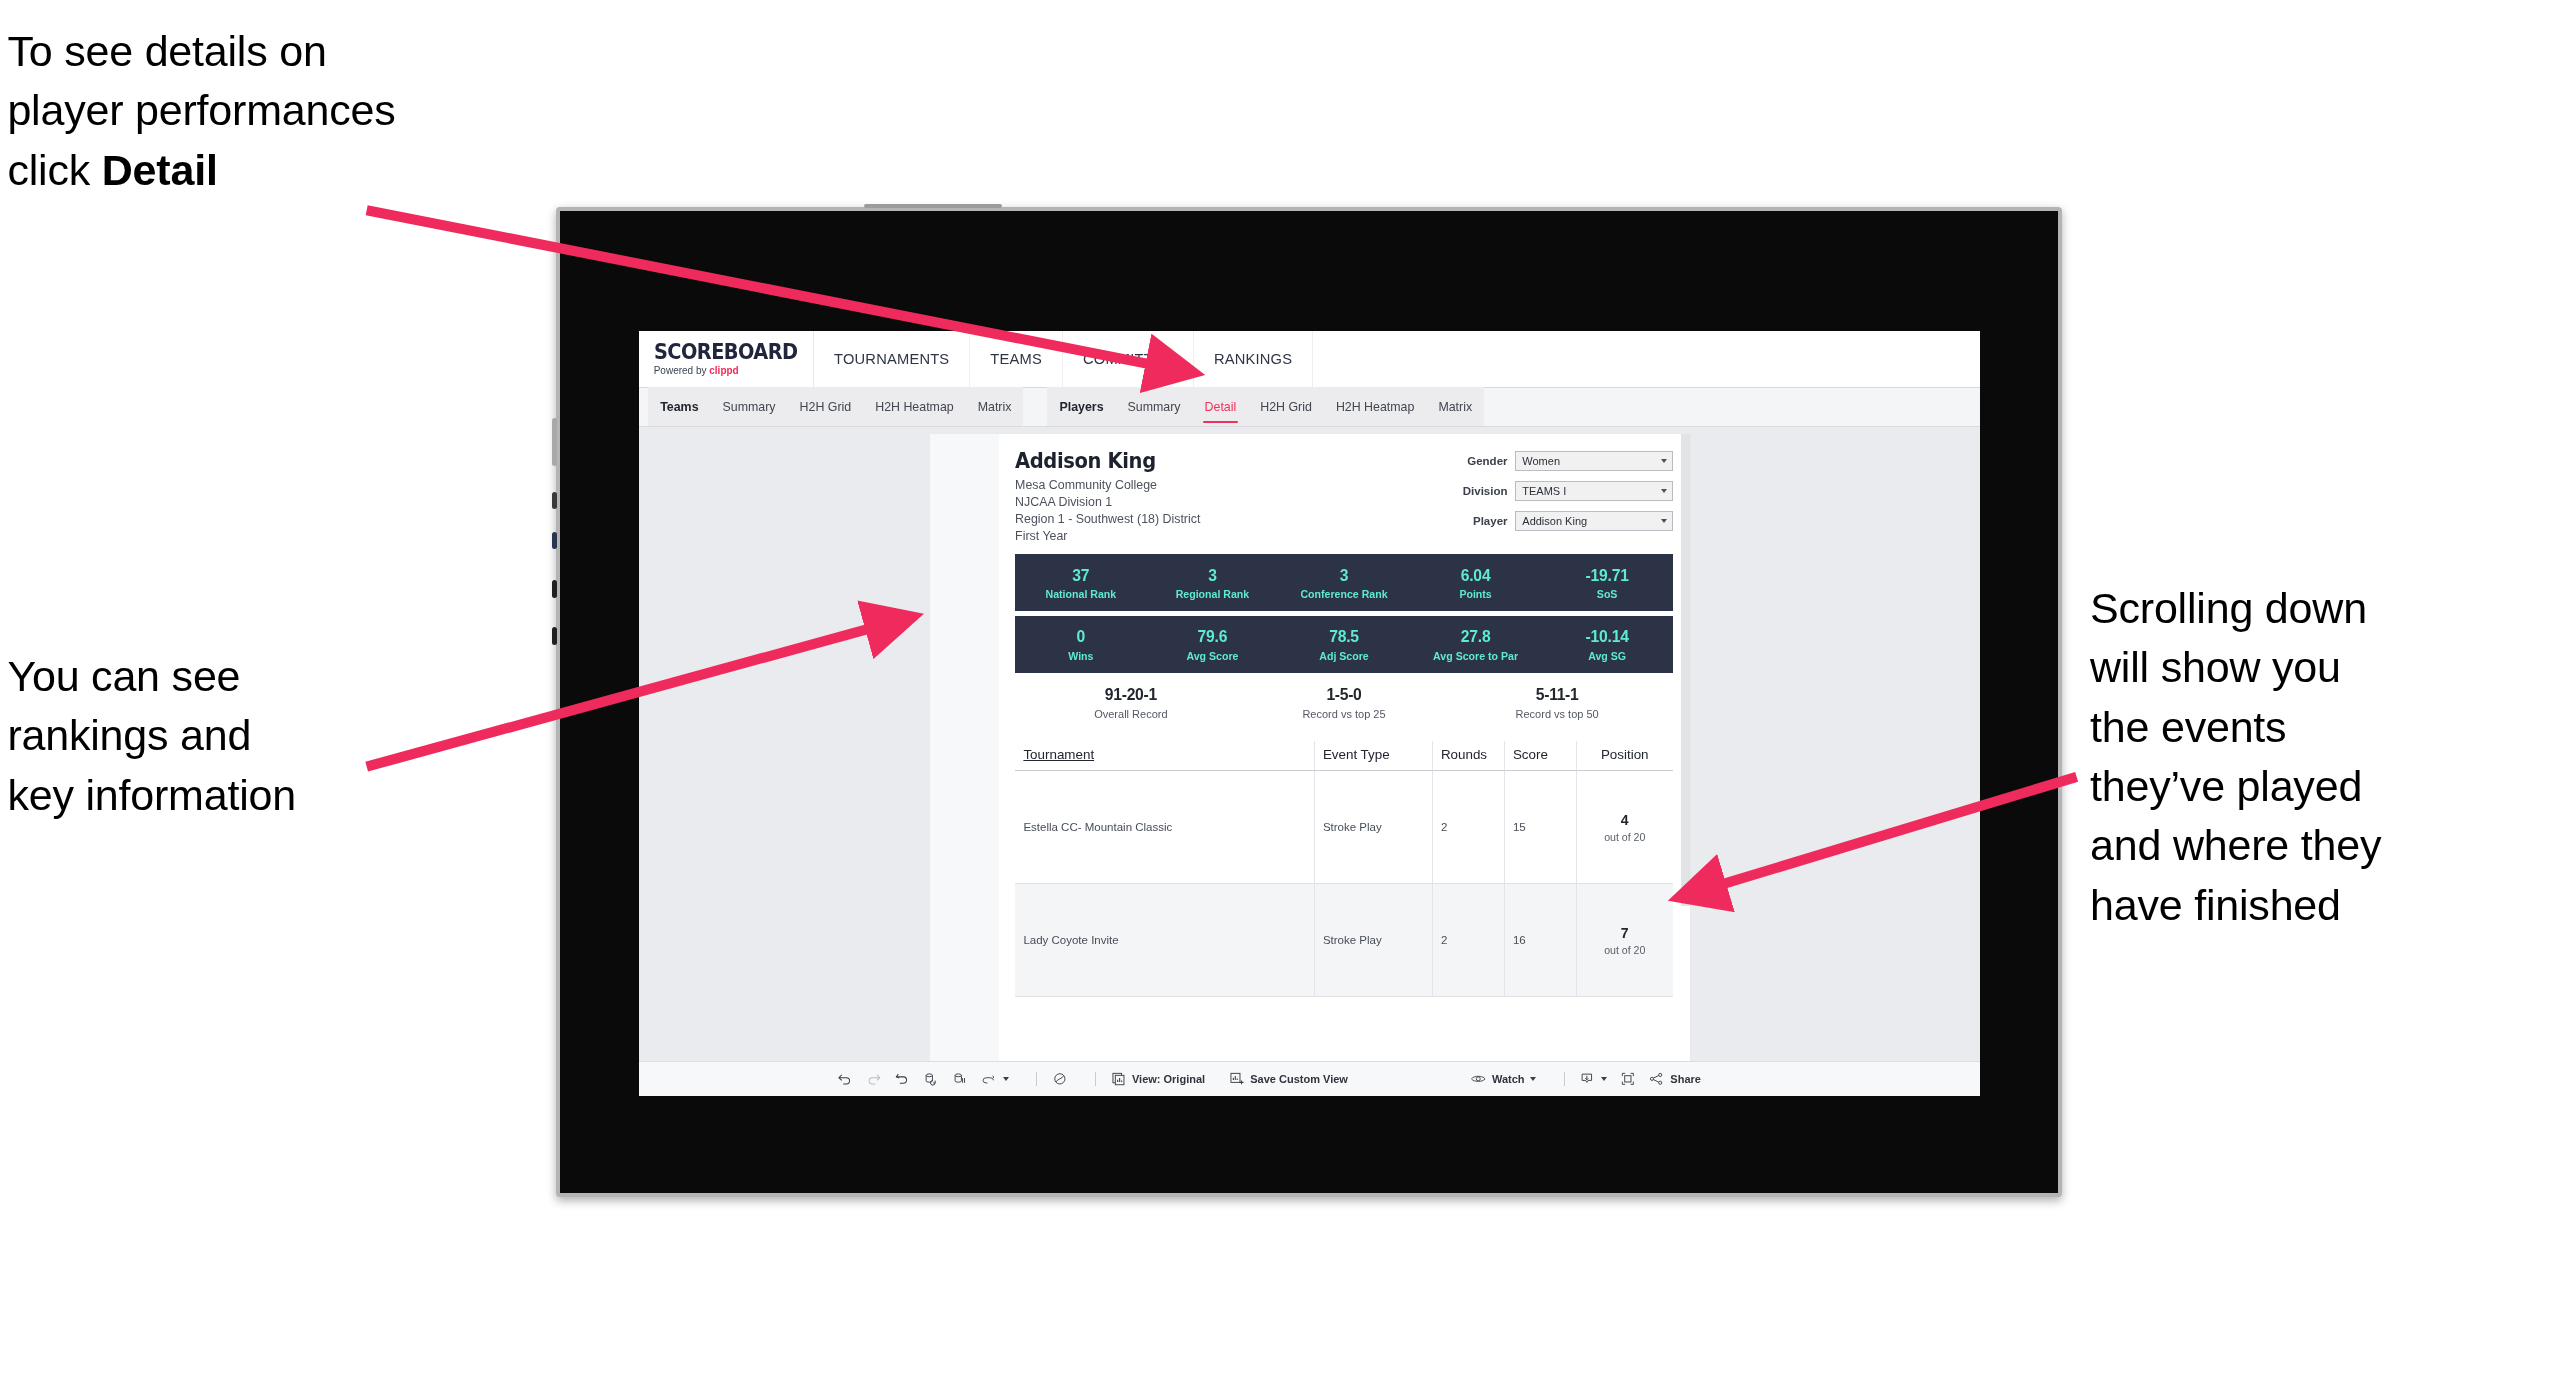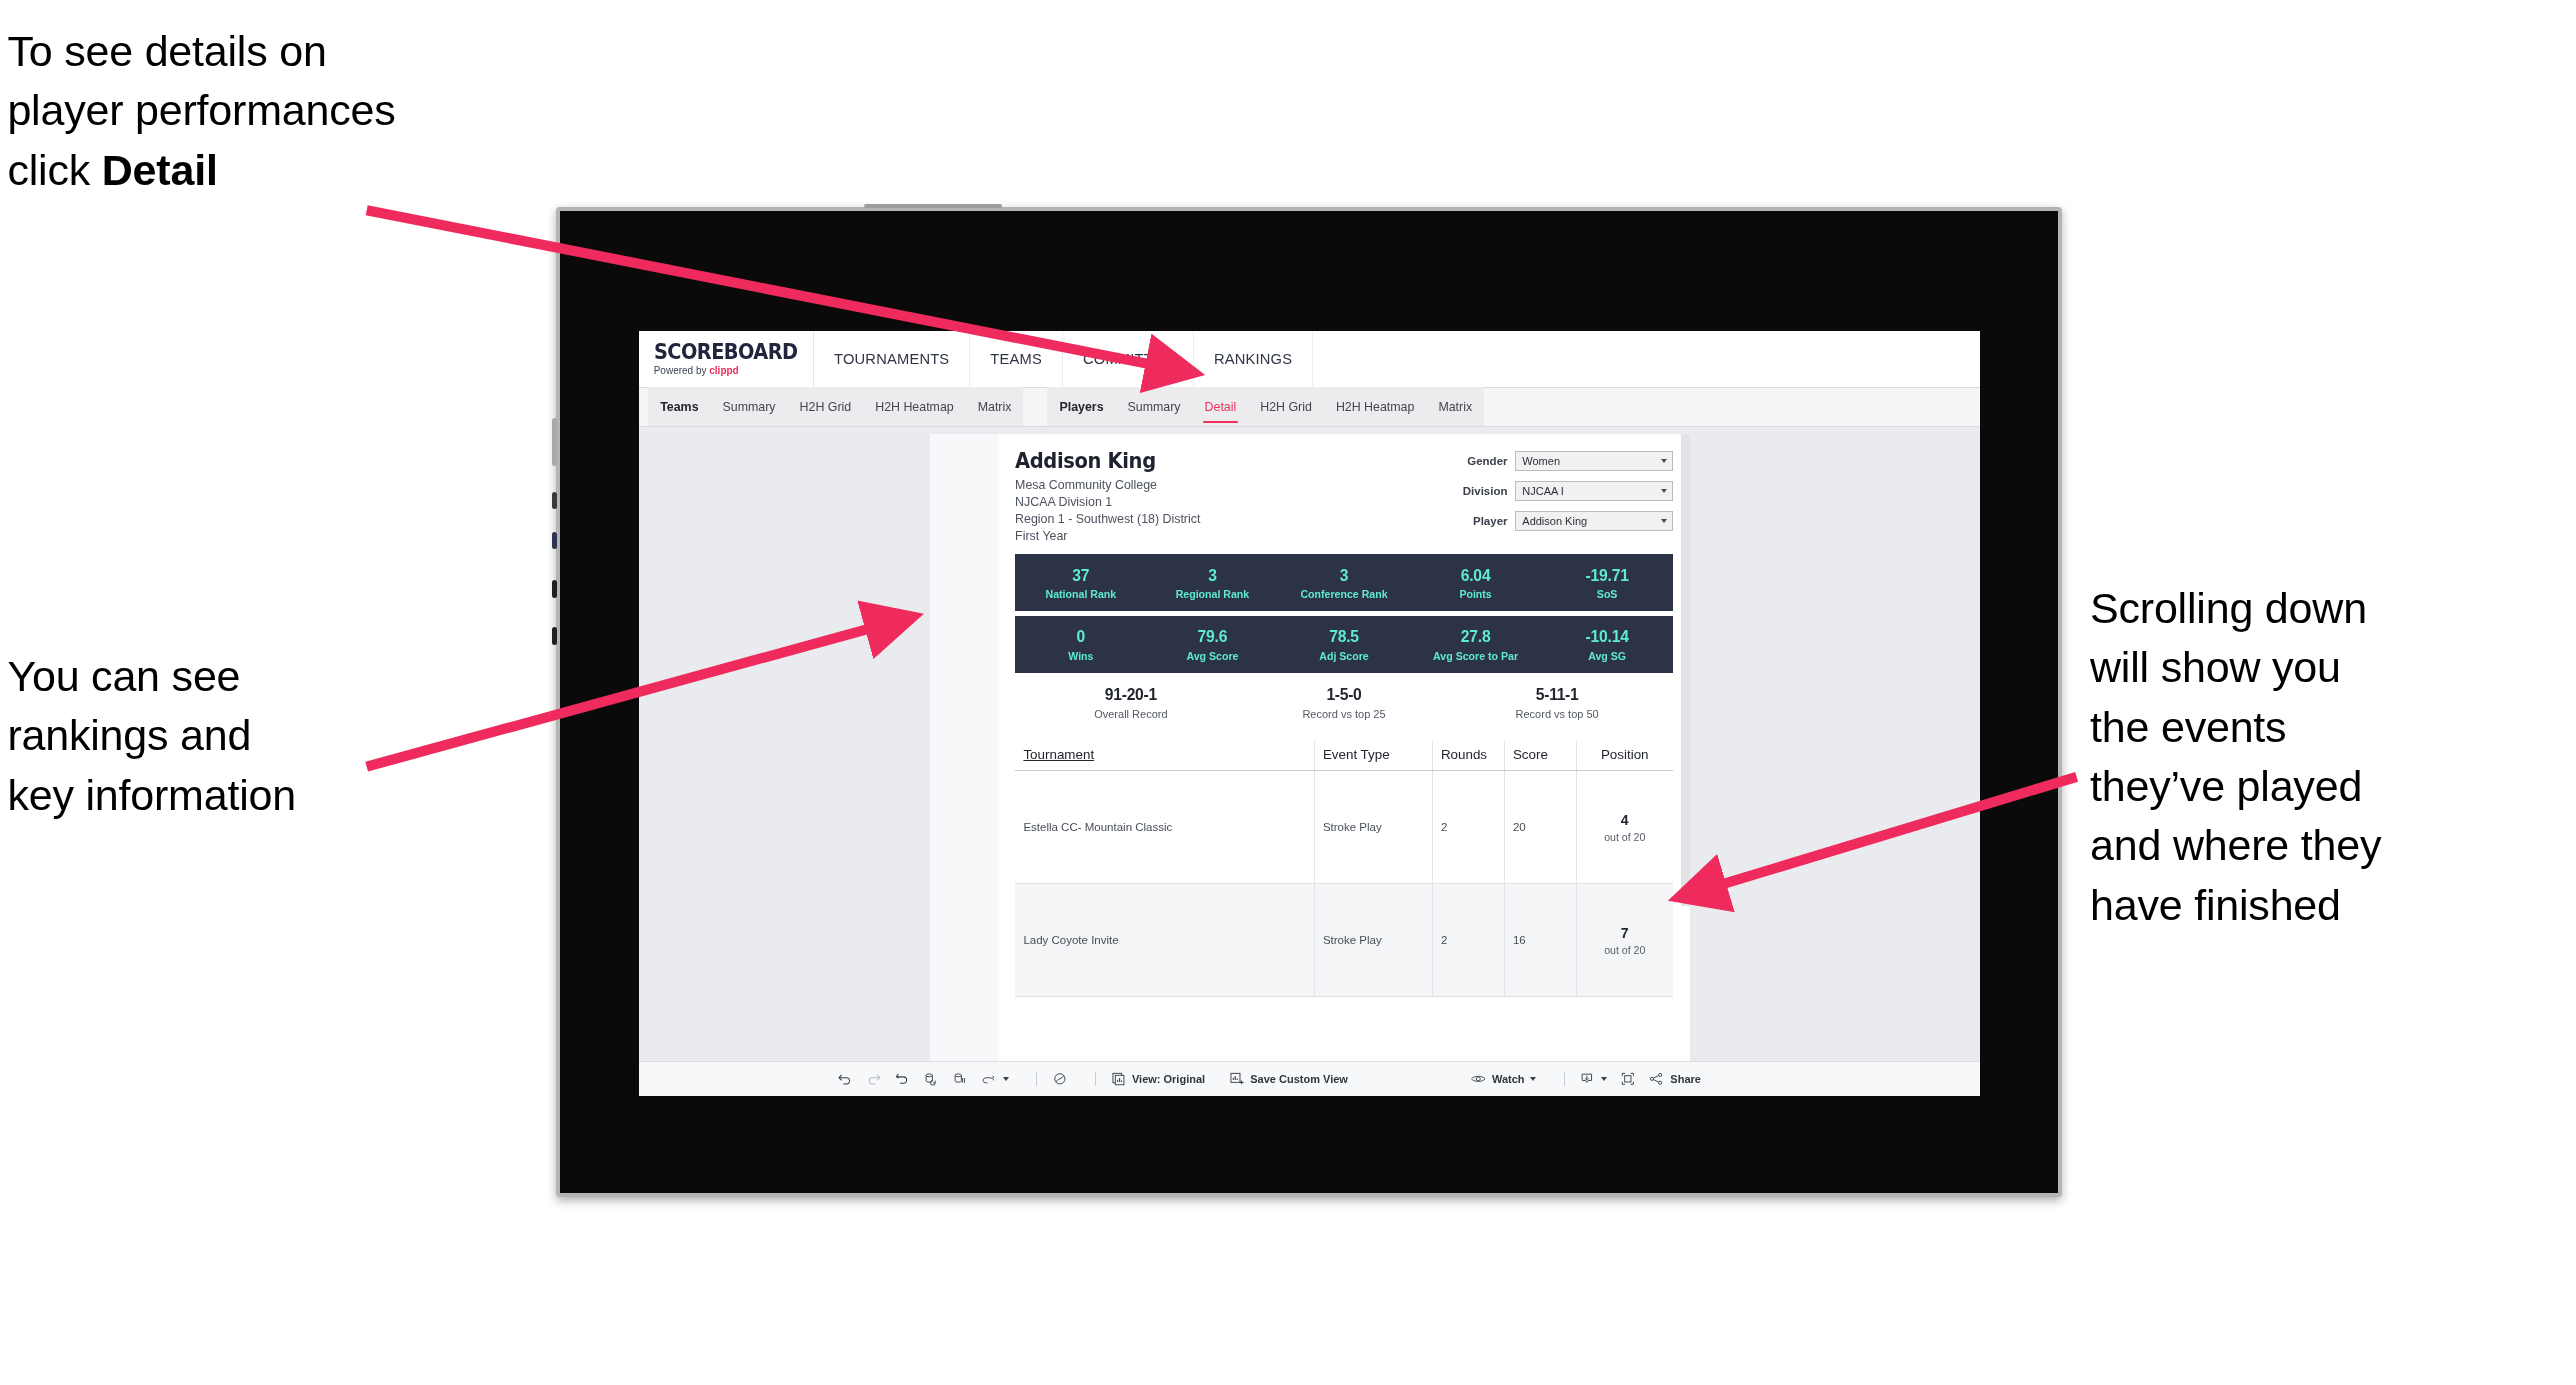--- a/index.html
+++ b/index.html
@@ -284,21 +284,21 @@
                 <div class="selrow">
                   <span class="sellbl">Gender</span>
                   <div class="selbox">
                     <span>Women</span>
                     <span class="caret"></span>
                   </div>
                 </div>
                 <div class="selrow">
                   <span class="sellbl">Division</span>
                   <div class="selbox">
-                    <span>NJCAA I</span>
+                    <span>TEAMS I</span>
                     <span class="caret"></span>
                   </div>
                 </div>
                 <div class="selrow">
                   <span class="sellbl">Player</span>
                   <div class="selbox">
                     <span>Addison King</span>
                     <span class="caret"></span>
                   </div>
                 </div>
@@ -374,21 +374,21 @@
                   <th class="col-r">Rounds</th>
                   <th class="col-s">Score</th>
                   <th class="ctr">Position</th>
                 </tr>
               </thead>
               <tbody>
                 <tr>
                   <td>Estella CC- Mountain Classic</td>
                   <td>Stroke Play</td>
                   <td>2</td>
-                  <td>20</td>
+                  <td>15</td>
                   <td>
                     <div class="posv">4</div>
                     <div class="posk">out of 20</div>
                   </td>
                 </tr>
                 <tr class="alt">
                   <td>Lady Coyote Invite</td>
                   <td>Stroke Play</td>
                   <td>2</td>
                   <td>16</td>

